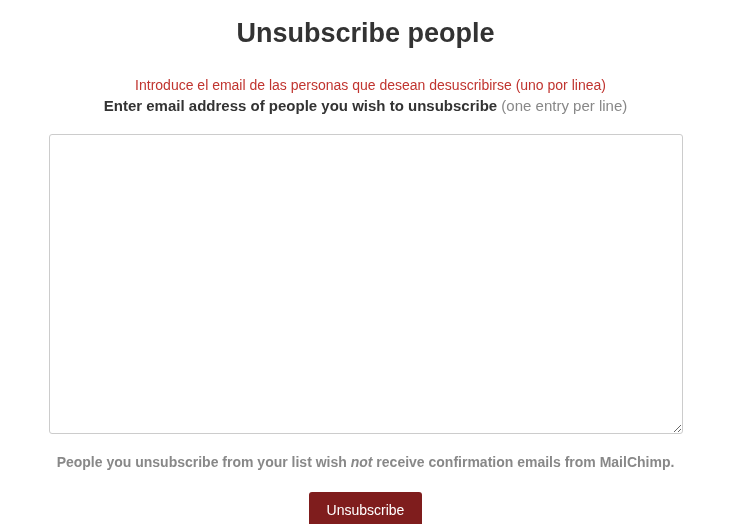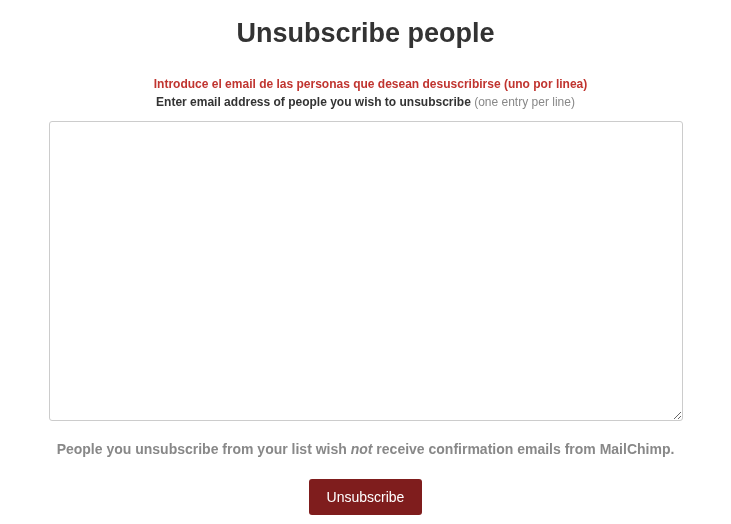--- a/index.html
+++ b/index.html
@@ -15,29 +15,28 @@
       width: 731px;
     }
     .page-title {
       font-size: 27px;
       font-weight: 600;
       color: #333333;
       margin-bottom: 28px;
     }
     .helper-text {
       color: #c0342f;
-      font-size: 12px;
+      font-size: 14px;
       margin-left: 10px;
       margin-bottom: 4px;
-      font-weight: bold;
     }
     .field-label {
-      font-size: 12px;
+      font-size: 15px;
       color: #333333;
-      margin-bottom: 12px;
+      margin-bottom: 20px;
     }
     .field-label .bold {
       font-weight: 600;
     }
     .field-label .hint {
       color: #888888;
       font-weight: 400;
     }
     .email-textarea {
       width: 634px;

